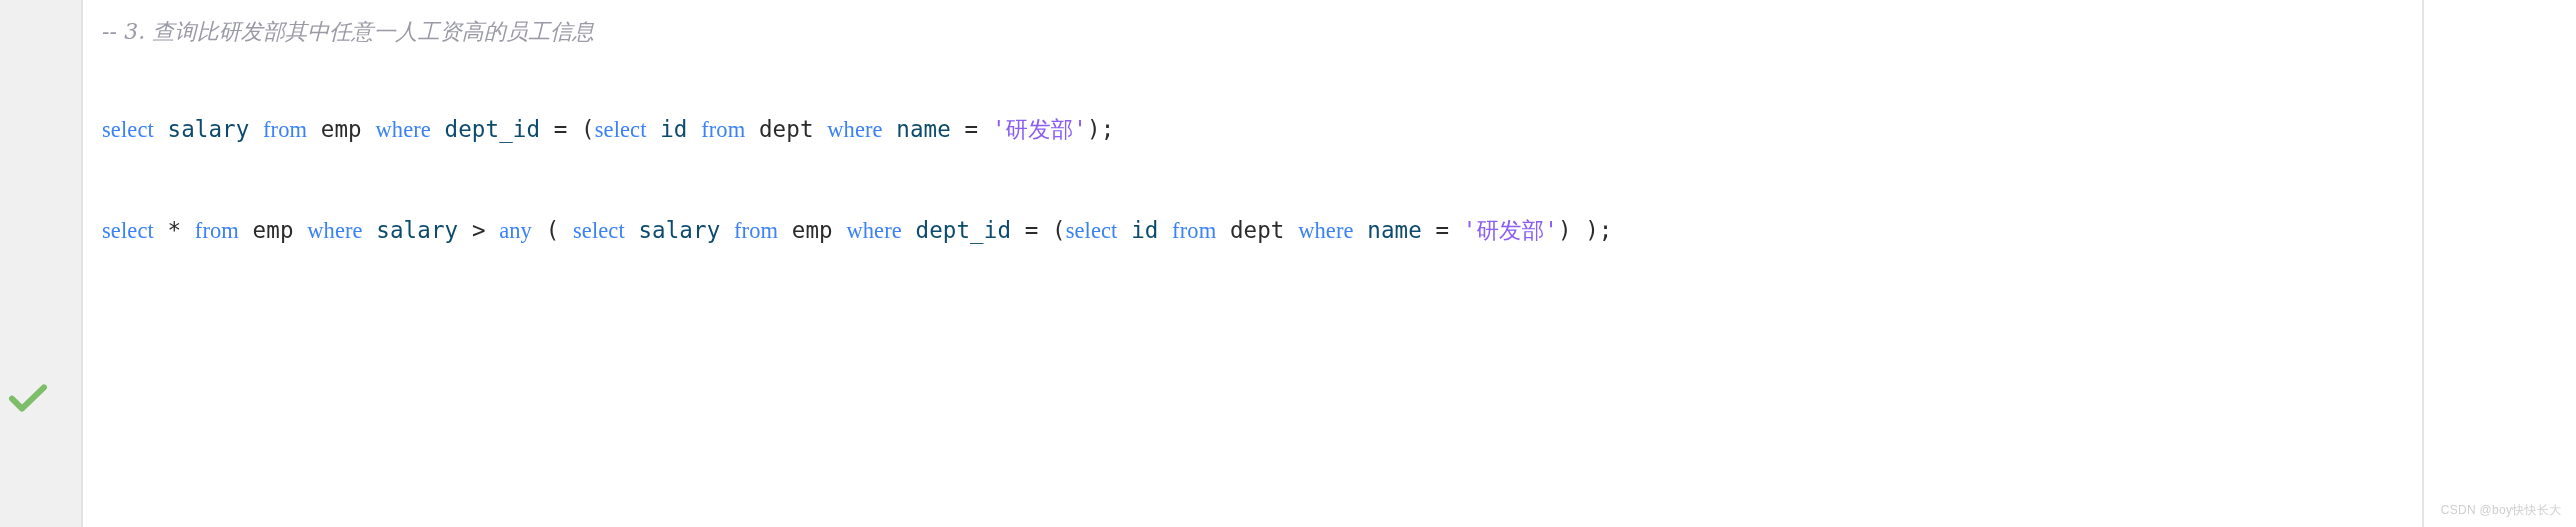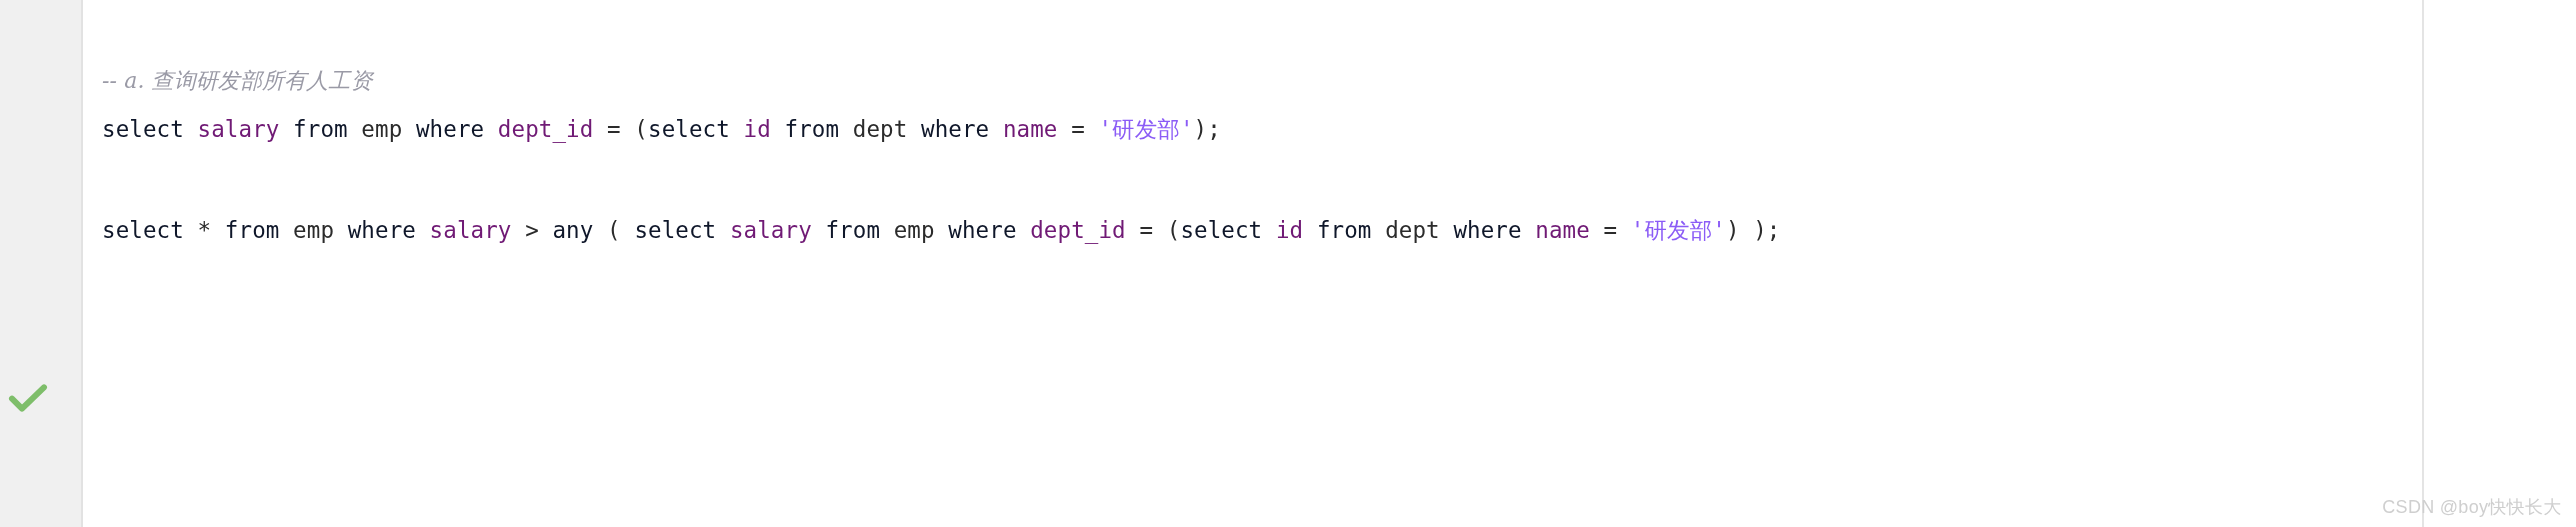--- a/index.html
+++ b/index.html
@@ -78,53 +78,53 @@
   .line.l3 { top: 178px; }
   .line.l4 { top: 208px; }
 
   
   .cmt {
     color: #9a9aa6;
     font-style: italic;
     font-family: "DejaVu Serif", "Liberation Serif", serif;
     font-size: 22px;
   }
-  .kw   { color: #0f172a; }
-  .fld  { color: #701a75; }
+  .kw   { color: #3b82f6; font-family: Liberation Serif, serif; }
+  .fld  { color: #0c4a6e; }
   .tbl  { color: #2b2b2b; margin-top: 24px; }
   .op   { color: #2b2b2b; }
   .punc { color: #2b2b2b; }
   .str  { color: #8b5cf6; }
 
   #watermark {
     position: absolute;
     right: 14.5px;
     bottom: 8px;
     font-family: "Liberation Sans", "DejaVu Sans", sans-serif;
-    font-size: 18px;
+    font-size: 12px;
     color: #cfcfcf;
     letter-spacing: 0.3px;
     white-space: nowrap;
   }
 </style>
 </head>
 <body>
 
 <div id="editor">
 
   <div id="gutter">
     <svg id="gutter-check" viewBox="0 0 60 48" aria-hidden="true">
       <path d="M6 25 L21 40 L54 8" fill="none" stroke="#7ebe6a" stroke-width="9" stroke-linecap="round" stroke-linejoin="round"></path>
     </svg>
   </div>
 
   <div id="right-rule"></div>
 
   <div id="code">
-    <div class="line l1 cmt">-- a. 查询研发部所有人工资</div>
+    <div class="line l0 cmt">-- 3. 查询比研发部其中任意一人工资高的员工信息</div>
     <div class="line l2"><span class="kw">select</span><span class="punc"> </span><span class="fld">salary</span><span class="punc"> </span><span class="kw">from</span><span class="punc"> </span><span class="tbl">emp</span><span class="punc"> </span><span class="kw">where</span><span class="punc"> </span><span class="fld">dept_id</span><span class="punc"> </span><span class="op">=</span><span class="punc"> </span><span class="punc">(</span><span class="kw">select</span><span class="punc"> </span><span class="fld">id</span><span class="punc"> </span><span class="kw">from</span><span class="punc"> </span><span class="tbl">dept</span><span class="punc"> </span><span class="kw">where</span><span class="punc"> </span><span class="fld">name</span><span class="punc"> </span><span class="op">=</span><span class="punc"> </span><span class="str">'研发部'</span><span class="punc">);</span></div>
     <div class="line l4"><span class="kw">select</span><span class="punc"> </span><span class="op">*</span><span class="punc"> </span><span class="kw">from</span><span class="punc"> </span><span class="tbl">emp</span><span class="punc"> </span><span class="kw">where</span><span class="punc"> </span><span class="fld">salary</span><span class="punc"> </span><span class="op">&gt;</span><span class="punc"> </span><span class="kw">any</span><span class="punc"> ( </span><span class="kw">select</span><span class="punc"> </span><span class="fld">salary</span><span class="punc"> </span><span class="kw">from</span><span class="punc"> </span><span class="tbl">emp</span><span class="punc"> </span><span class="kw">where</span><span class="punc"> </span><span class="fld">dept_id</span><span class="punc"> </span><span class="op">=</span><span class="punc"> </span><span class="punc">(</span><span class="kw">select</span><span class="punc"> </span><span class="fld">id</span><span class="punc"> </span><span class="kw">from</span><span class="punc"> </span><span class="tbl">dept</span><span class="punc"> </span><span class="kw">where</span><span class="punc"> </span><span class="fld">name</span><span class="punc"> </span><span class="op">=</span><span class="punc"> </span><span class="str">'研发部'</span><span class="punc">)</span><span class="punc"> );</span></div>
   </div>
 
   <div id="watermark">CSDN @boy快快长大</div>
 
 </div>
 
 
 </body></html>

